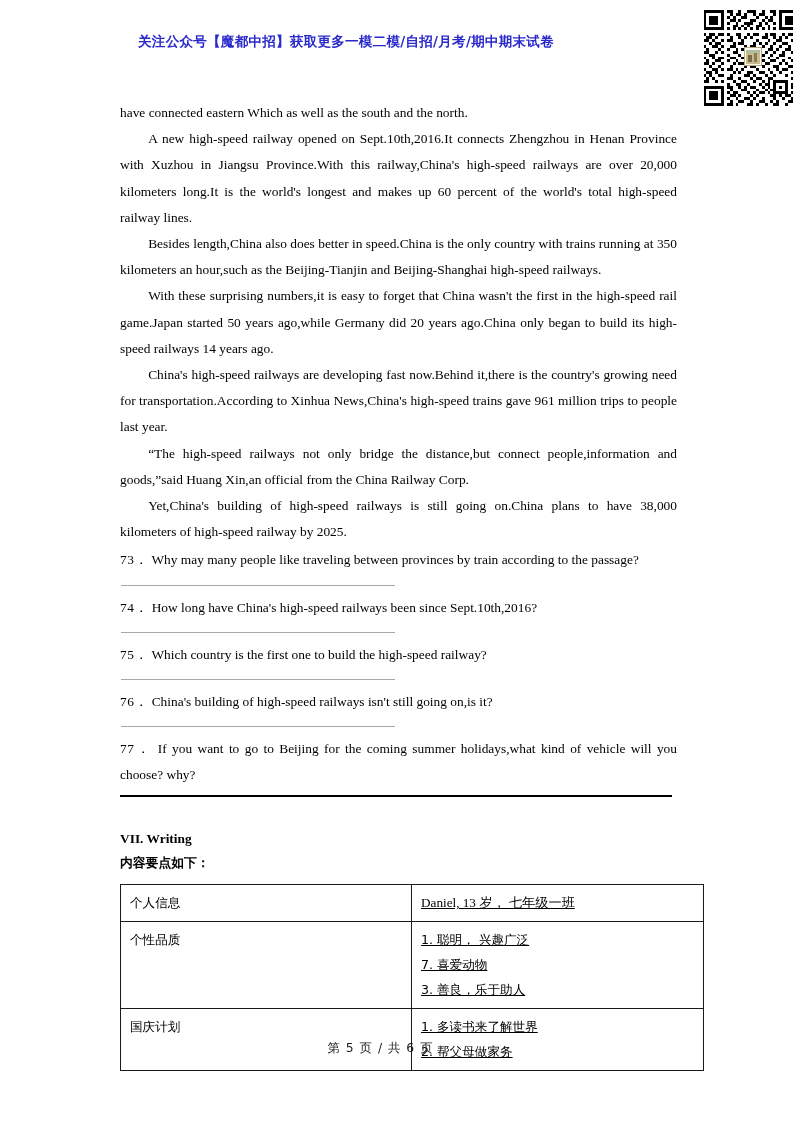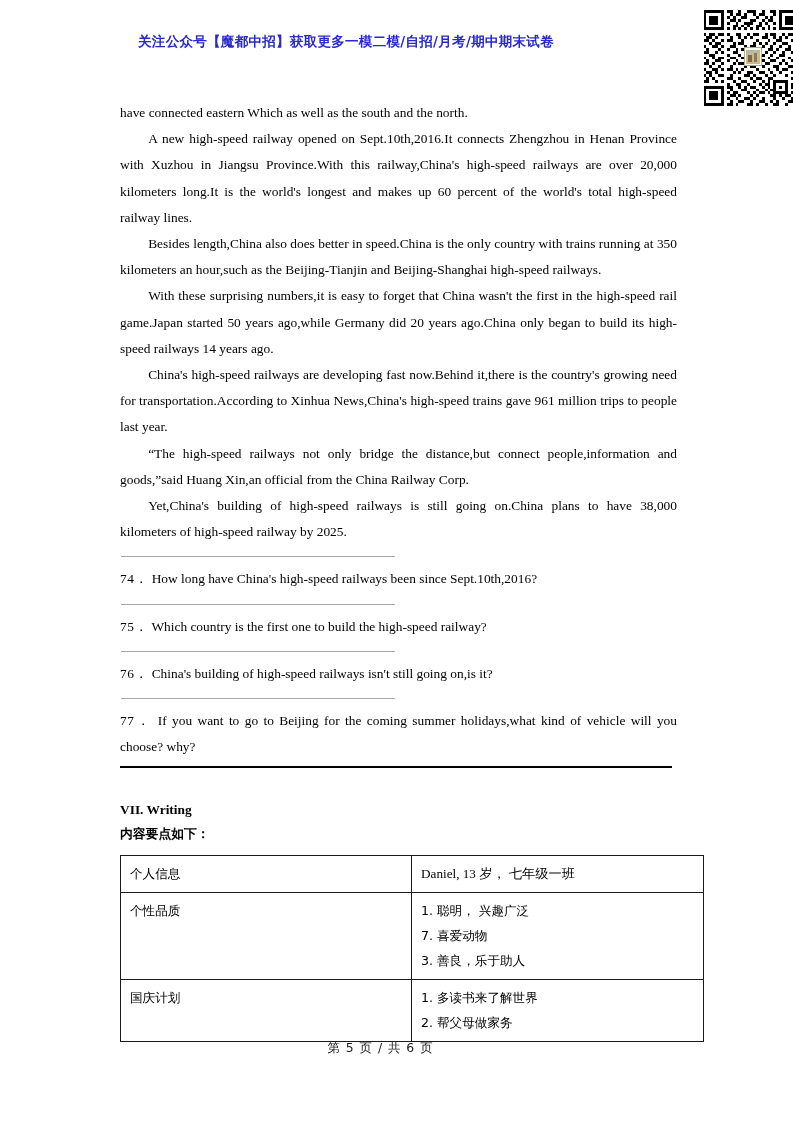--- a/index.html
+++ b/index.html
@@ -120,21 +120,21 @@
   table.outline-table td {
     border: 1px solid #1a1a1a;
     vertical-align: top;
     padding: 5px 9px 6px 9px;
     font-family: "DejaVu Sans", "Liberation Sans", sans-serif;
     font-size: 12.6px;
     line-height: 25px;
   }
   td.col-label { width: 272px; margin-left: 47px; }
   td.col-value { width: 273px; }
-  td.col-value .item { display: block; white-space: nowrap; }
+  td.col-value .item { display: block; white-space: nowrap; text-decoration: underline; }
   .serif-inline {
     font-family: "Liberation Serif", "DejaVu Serif", serif;
     font-size: 13.2px;
   }
 
   
   .footer {
     position: absolute;
     left: 8px;
     top: 1040px;
@@ -469,20 +469,24 @@
 
   <p class="para noindent">have connected eastern Which as well as the south and the north.</p>
   <p class="para">A new high-speed railway opened on Sept.10th,2016.It connects Zhengzhou in Henan Province with Xuzhou in Jiangsu Province.With this railway,China's high-speed railways are over 20,000 kilometers long.It is the world's longest and makes up 60 percent of the world's total high-speed railway lines.</p>
   <p class="para">Besides length,China also does better in speed.China is the only country with trains running at 350 kilometers an hour,such as the Beijing-Tianjin and Beijing-Shanghai high-speed railways.</p>
   <p class="para">With these surprising numbers,it is easy to forget that China wasn't the first in the high-speed rail game.Japan started 50 years ago,while Germany did 20 years ago.China only began to build its high-speed railways 14 years ago.</p>
   <p class="para">China's high-speed railways are developing fast now.Behind it,there is the country's growing need for transportation.According to Xinhua News,China's high-speed trains gave 961 million trips to people last year.</p>
   <p class="para">“The high-speed railways not only bridge the distance,but connect people,information and goods,”said Huang Xin,an official from the China Railway Corp.</p>
   <p class="para">Yet,China's building of high-speed railways is still going on.China plans to have 38,000 kilometers of high-speed railway by 2025.</p>
 
   <div class="q-block">
+    <p class="q-text">
+      <span class="q-num">73．</span>
+      <span>Why may many people like traveling between provinces by train according to the passage?</span>
+    </p>
     <div class="answer-rule"></div>
   </div>
 
   <div class="q-block">
     <p class="q-text">
       <span class="q-num">74．</span>
       <span>How long have China's high-speed railways been since Sept.10th,2016?</span>
     </p>
     <div class="answer-rule"></div>
   </div>

